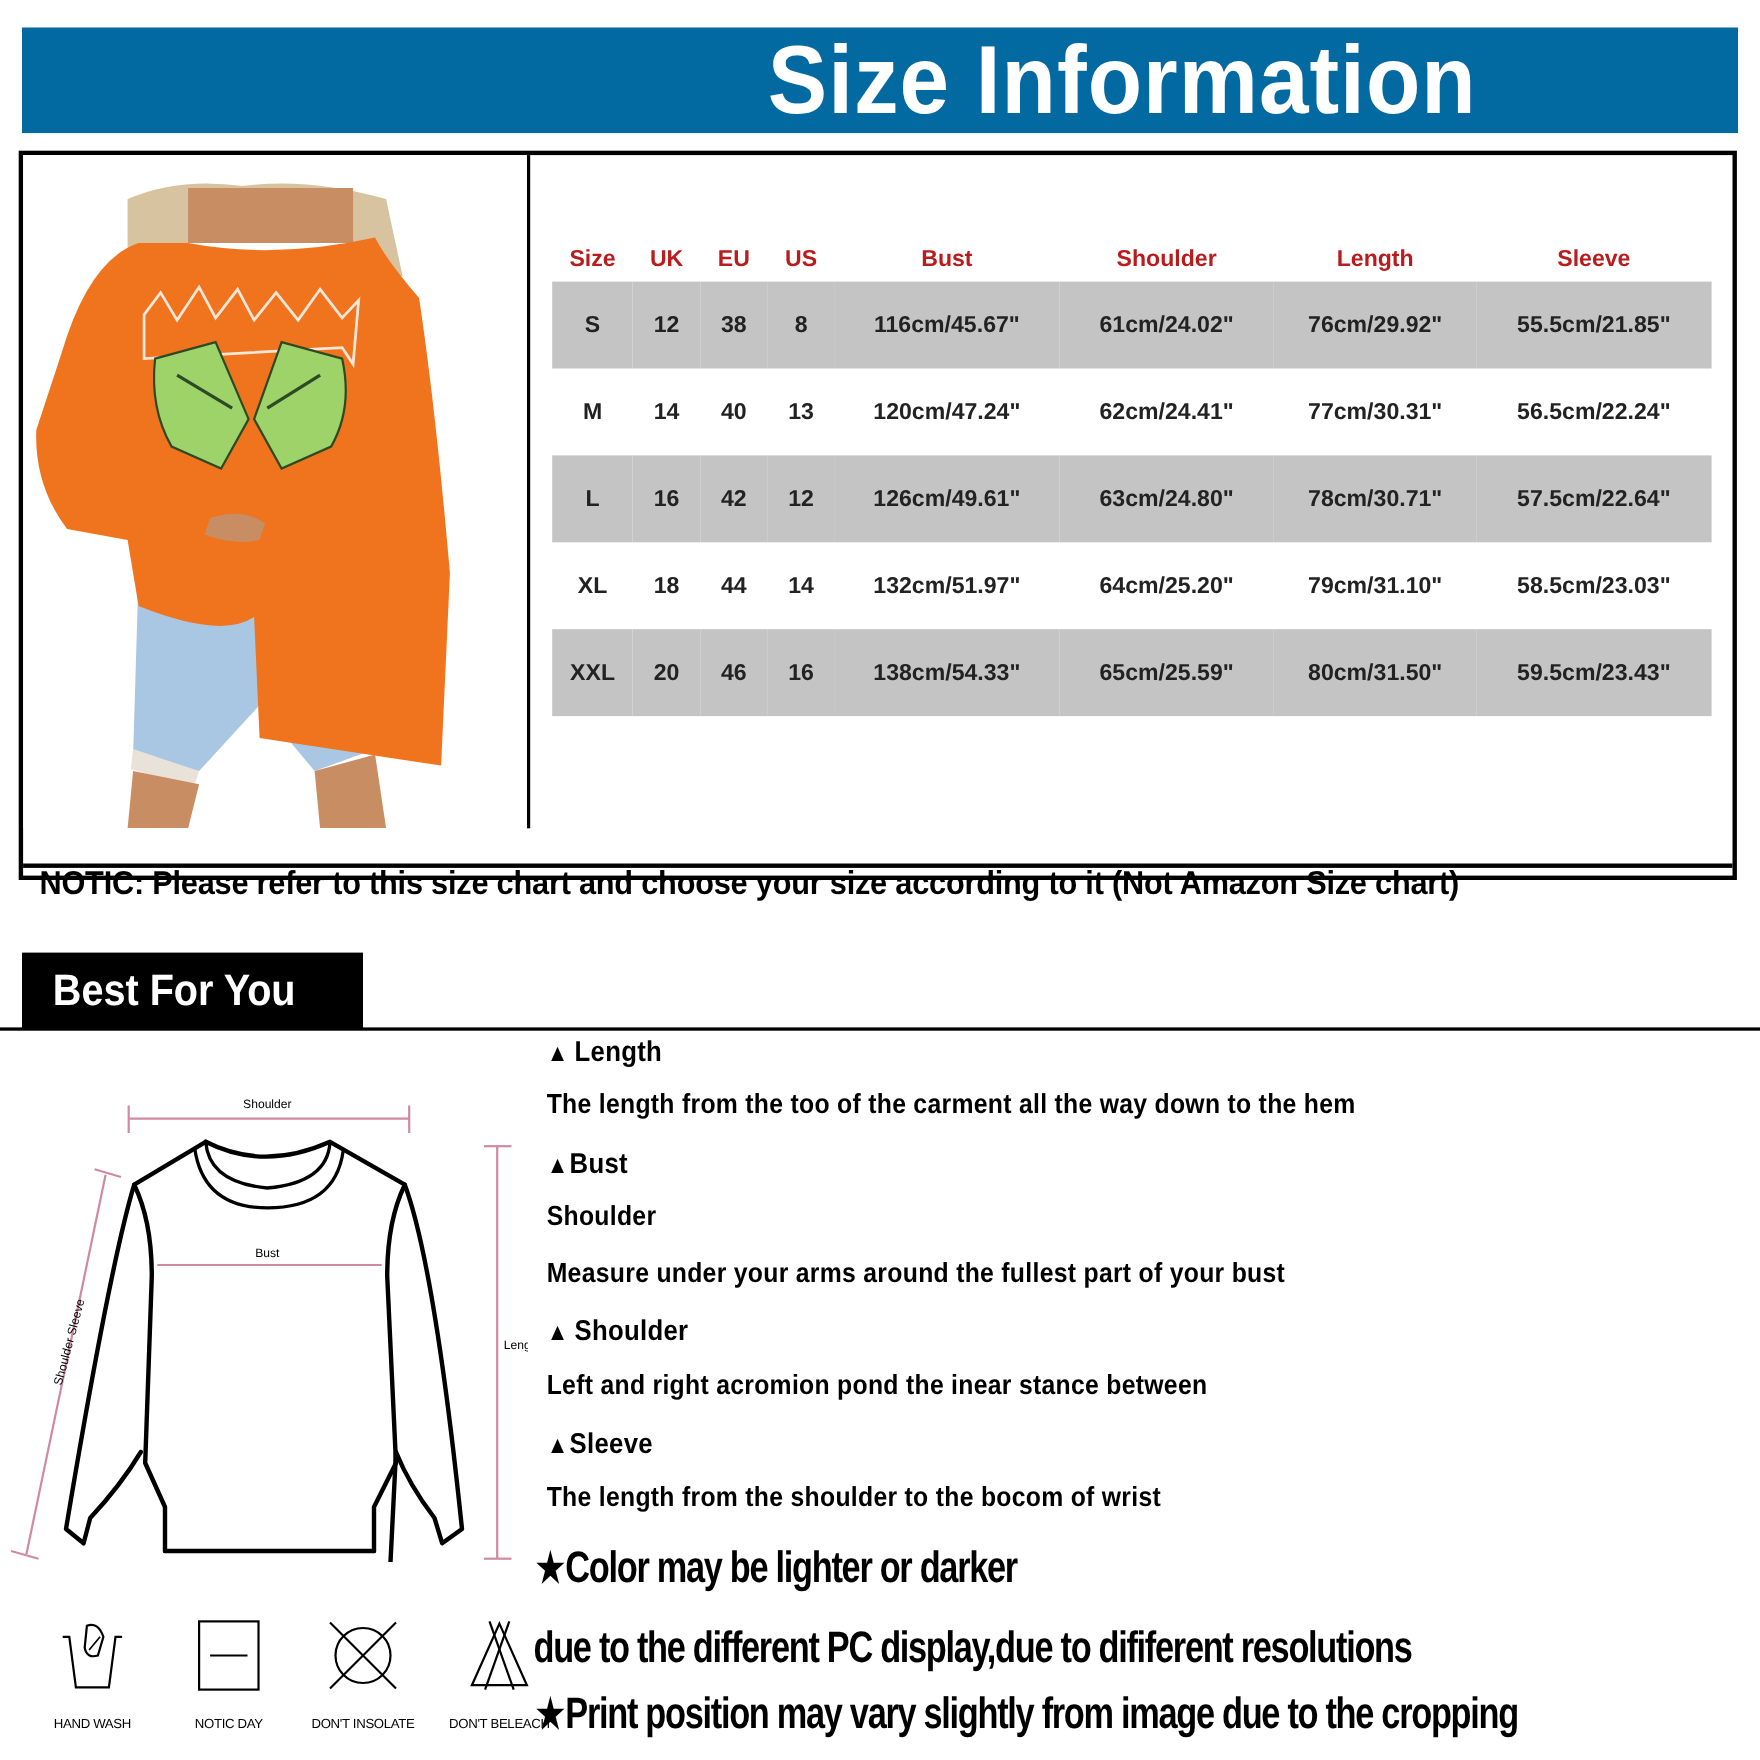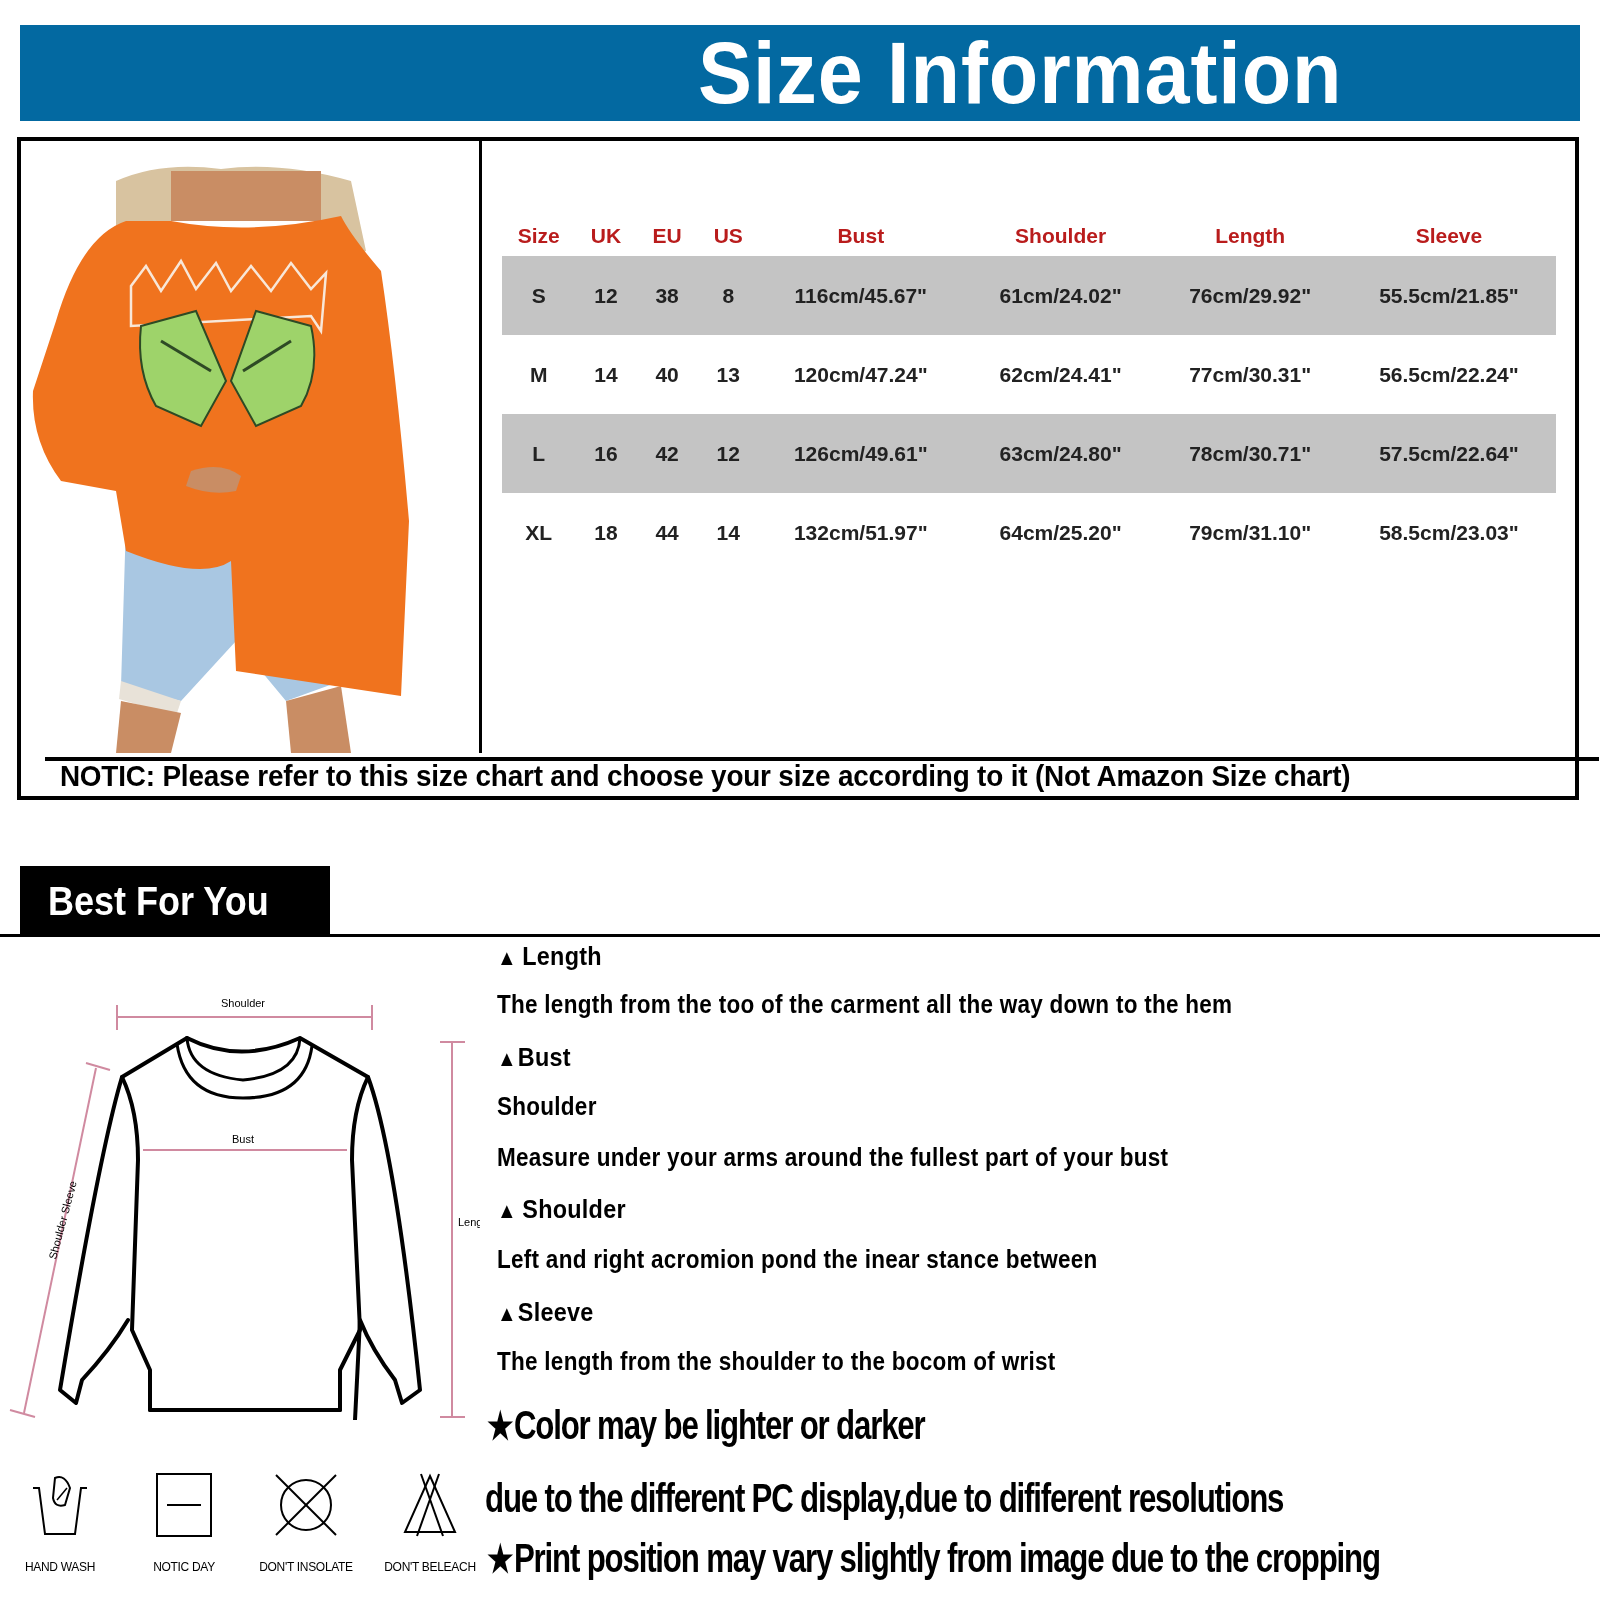--- a/index.html
+++ b/index.html
@@ -12,23 +12,23 @@
   .title-text { position: absolute; left: 678px; top: 2px; color: #fff;
                 font-family: "Liberation Sans", sans-serif; font-weight: bold;
                 font-size: 88px; line-height: 92px; letter-spacing: 1px;
                 transform: scaleX(0.92); transform-origin: left center; }
 
   
   .size-frame { position: absolute; left: 17px; top: 137px; width: 1562px; height: 663px;
                 border: 4px solid #000; box-sizing: border-box; }
   .photo-cell { position: absolute; left: 0; top: 0; width: 458px; height: 612px;
                 border-right: 3px solid #000; box-sizing: content-box; overflow: hidden; }
-  .notice-row { position: absolute; left: 0; top: 616px; width: 100%; height: 33px;
+  .notice-row { position: absolute; left: 0; top: 644px; width: 100%; height: 33px;
                 border-top: 4px solid #000; box-sizing: border-box;
-                display: flex; align-items: center; margin-left: 24px; }
+                display: flex; align-items: center; }
   .notice-text { padding-left: 16px; font-weight: bold; font-size: 30px;
                  font-family: "Liberation Sans Narrow", "Liberation Sans", sans-serif;
                  white-space: nowrap; transform: scaleX(0.93); transform-origin: left center;
                  letter-spacing: -0.2px; }
 
   
   .size-table { position: absolute; left: 502px; top: 216px; width: 1054px;
                 border-collapse: collapse; font-size: 21px; color: #222; }
   .size-table th { font-weight: bold; height: 40px; text-align: center; color: #b91c1c;
                    font-size: 21px; padding: 0; }
@@ -50,21 +50,21 @@
   .desc .tri { font-size: 22px; margin-right: 6px; }
   .big { position: absolute; left: 487px; font-weight: bold; white-space: nowrap;
          font-family: "Liberation Sans", sans-serif; font-size: 40px; letter-spacing: -1.5px;
          transform: scaleX(0.78); transform-origin: left center; }
   .big .star { font-size: 38px; margin-right: 2px; }
 
   
   .diagram { position: absolute; left: 0; top: 950px; width: 480px; height: 470px; }
   .diagram svg { width: 480px; height: 470px; }
 
-  .care { position: absolute; top: 1470px; width: 120px; text-align: center; }
+  .care { position: absolute; top: 1470px; width: 120px; text-align: center; padding-left: 24px; }
   .care svg { display: block; margin: 0 auto; }
   .care-label { display: block; font-size: 12px; margin-top: 20px; white-space: nowrap;
                 font-family: "Liberation Sans", sans-serif; letter-spacing: -0.3px; }
 </style>
 </head>
 <body>
 
 <div class="title-bar">
   <div class="title-text">Size Information</div>
 </div>
@@ -148,20 +148,30 @@
     </tr>
     <tr class="row">
       <td>XL</td>
       <td>18</td>
       <td>44</td>
       <td>14</td>
       <td>132cm/51.97"</td>
       <td>64cm/25.20"</td>
       <td>79cm/31.10"</td>
       <td>58.5cm/23.03"</td>
+    </tr>
+    <tr class="shade">
+      <td>XXL</td>
+      <td>20</td>
+      <td>46</td>
+      <td>16</td>
+      <td>138cm/54.33"</td>
+      <td>65cm/25.59"</td>
+      <td>80cm/31.50"</td>
+      <td>59.5cm/23.43"</td>
     </tr>
   </tbody>
 </table>
 
 <div class="best-tab">
   <span>Best For You</span>
 </div>
 <div class="best-rule"></div>
 
 <div class="desc head" style="top:941px"><span class="tri">▲</span><span>Length</span></div>

